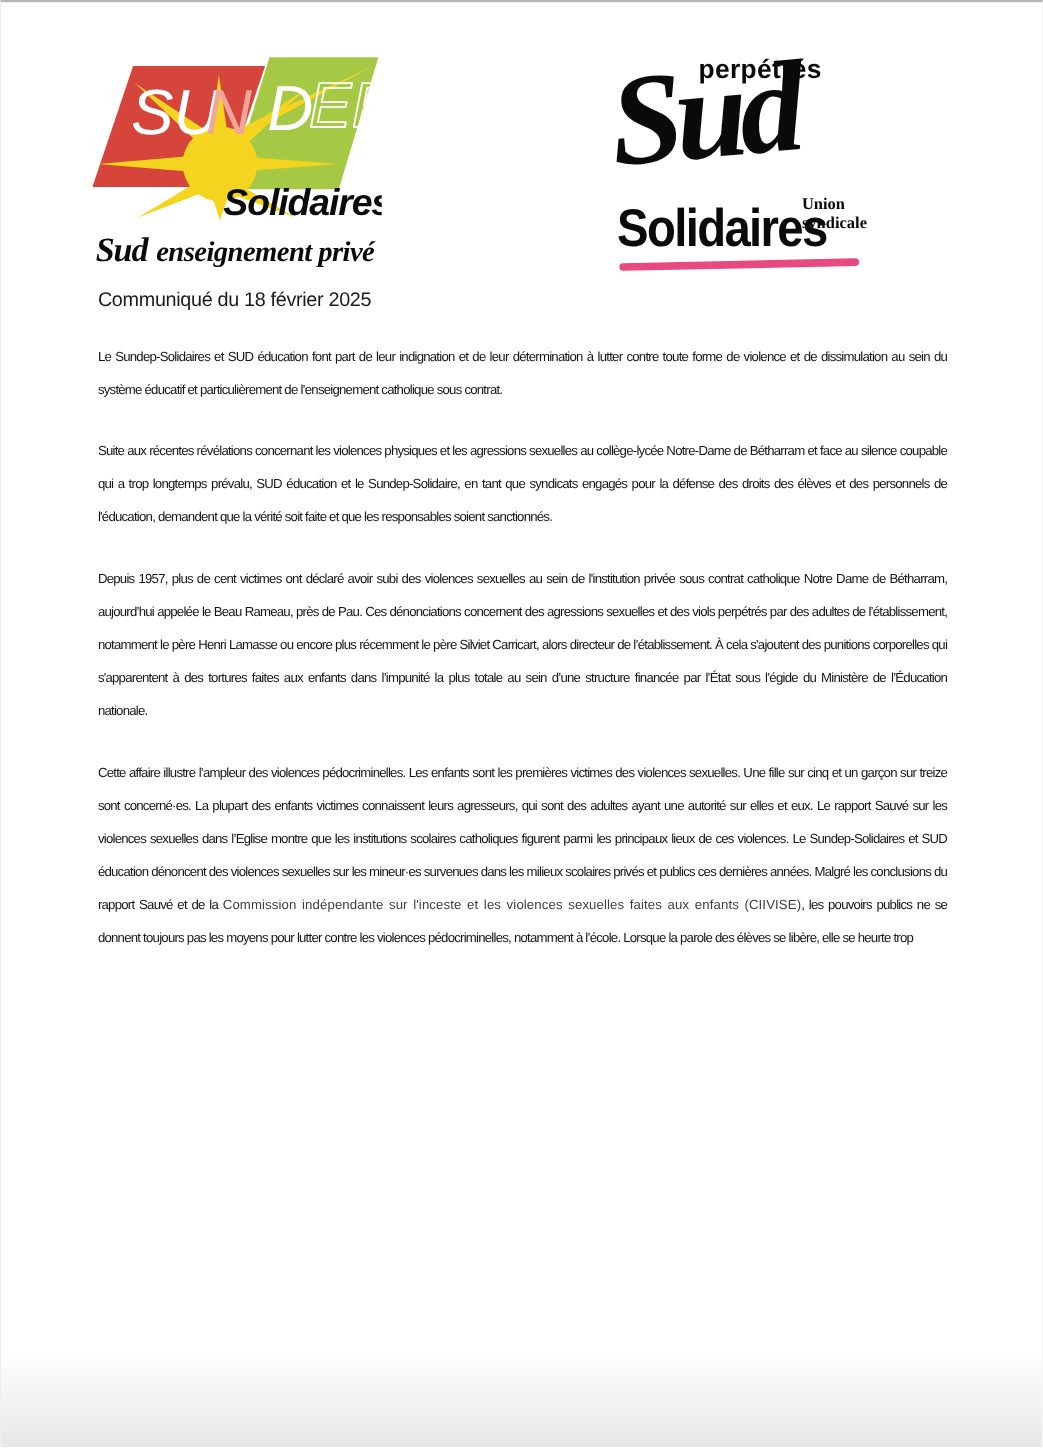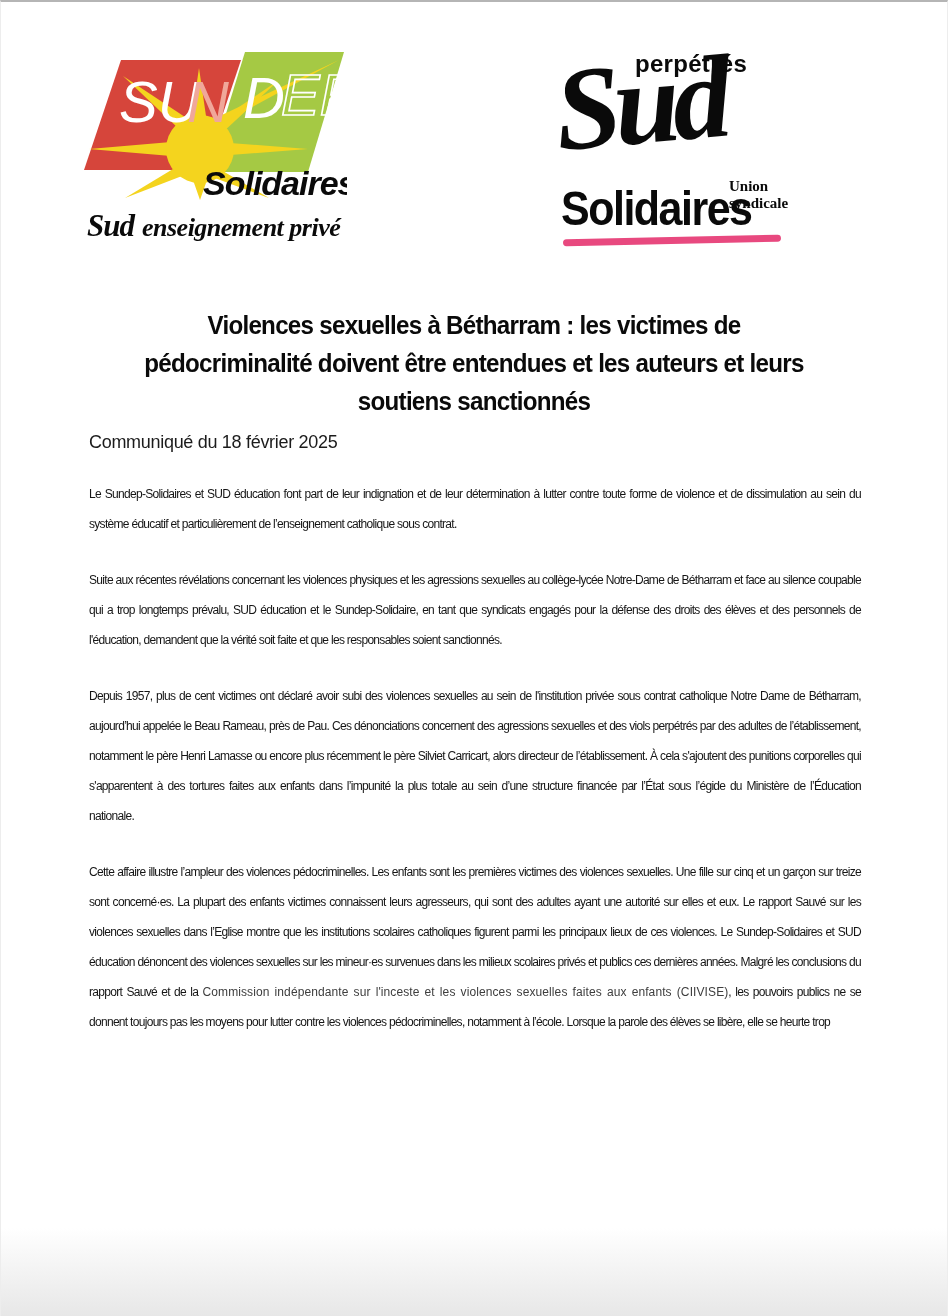--- a/index.html
+++ b/index.html
@@ -147,25 +147,20 @@
       <div class="sudedu-education">perpétrés</div>
       <div class="sudedu-union">
         <div>Union</div>
         <div>syndicale</div>
       </div>
       <div class="sudedu-solidaires">Solidaires</div>
       <div class="sudedu-underline" style="background-color: rgb(232, 73, 127);"></div>
     </div>
   </div>
 
-  <h1 class="doc-title">
-    <div class="tline">Violences sexuelles à Bétharram : les victimes de</div>
-    <div class="tline">pédocriminalité doivent être entendues et les auteurs et leurs</div>
-    <div class="tline">soutiens sanctionnés</div>
-  </h1>
 
   <div class="date-line">Communiqué du 18 février 2025</div>
 
   <div class="doc-body">
     <p>Le Sundep-Solidaires et SUD éducation font part de leur indignation et de leur détermination à lutter contre toute forme de violence et de dissimulation au sein du système éducatif et particulièrement de l’enseignement catholique sous contrat.</p>
     <p>Suite aux récentes révélations concernant les violences physiques et les agressions sexuelles au collège-lycée Notre-Dame de Bétharram et face au silence coupable qui a trop longtemps prévalu, SUD éducation et le Sundep-Solidaire, en tant que syndicats engagés pour la défense des droits des élèves et des personnels de l'éducation, demandent que la vérité soit faite et que les responsables soient sanctionnés.</p>
     <p>Depuis 1957, plus de cent victimes ont déclaré avoir subi des violences sexuelles au sein de l'institution privée sous contrat catholique Notre Dame de Bétharram, aujourd’hui appelée le Beau Rameau, près de Pau. Ces dénonciations concernent des agressions sexuelles et des viols perpétrés par des adultes de l’établissement, notamment le père Henri Lamasse ou encore plus récemment le père Silviet Carricart, alors directeur de l’établissement. À cela s'ajoutent des punitions corporelles qui s'apparentent à des tortures faites aux enfants dans l’impunité la plus totale au sein d’une structure financée par l’État sous l’égide du Ministère de l’Éducation nationale.</p>
     <p><span>Cette affaire illustre l’ampleur des violences pédocriminelles. Les enfants sont les premières victimes des violences sexuelles. Une fille sur cinq et un garçon sur treize sont concerné·es. La plupart des enfants victimes connaissent leurs agresseurs, qui sont des adultes ayant une autorité sur elles et eux. Le rapport Sauvé sur les violences sexuelles dans l’Eglise montre que les institutions scolaires catholiques figurent parmi les principaux lieux de ces violences. Le Sundep-Solidaires et SUD éducation dénoncent des violences sexuelles sur les mineur·es survenues dans les milieux scolaires privés et publics ces dernières années. Malgré les conclusions du rapport Sauvé et de la </span><span class="pasted">Commission indépendante sur l'inceste et les violences sexuelles faites aux enfants (CIIVISE)</span><span>, les pouvoirs publics ne se donnent toujours pas les moyens pour lutter contre les violences pédocriminelles, notamment à l’école. Lorsque la parole des élèves se libère, elle se heurte trop</span></p>
   </div>
 

